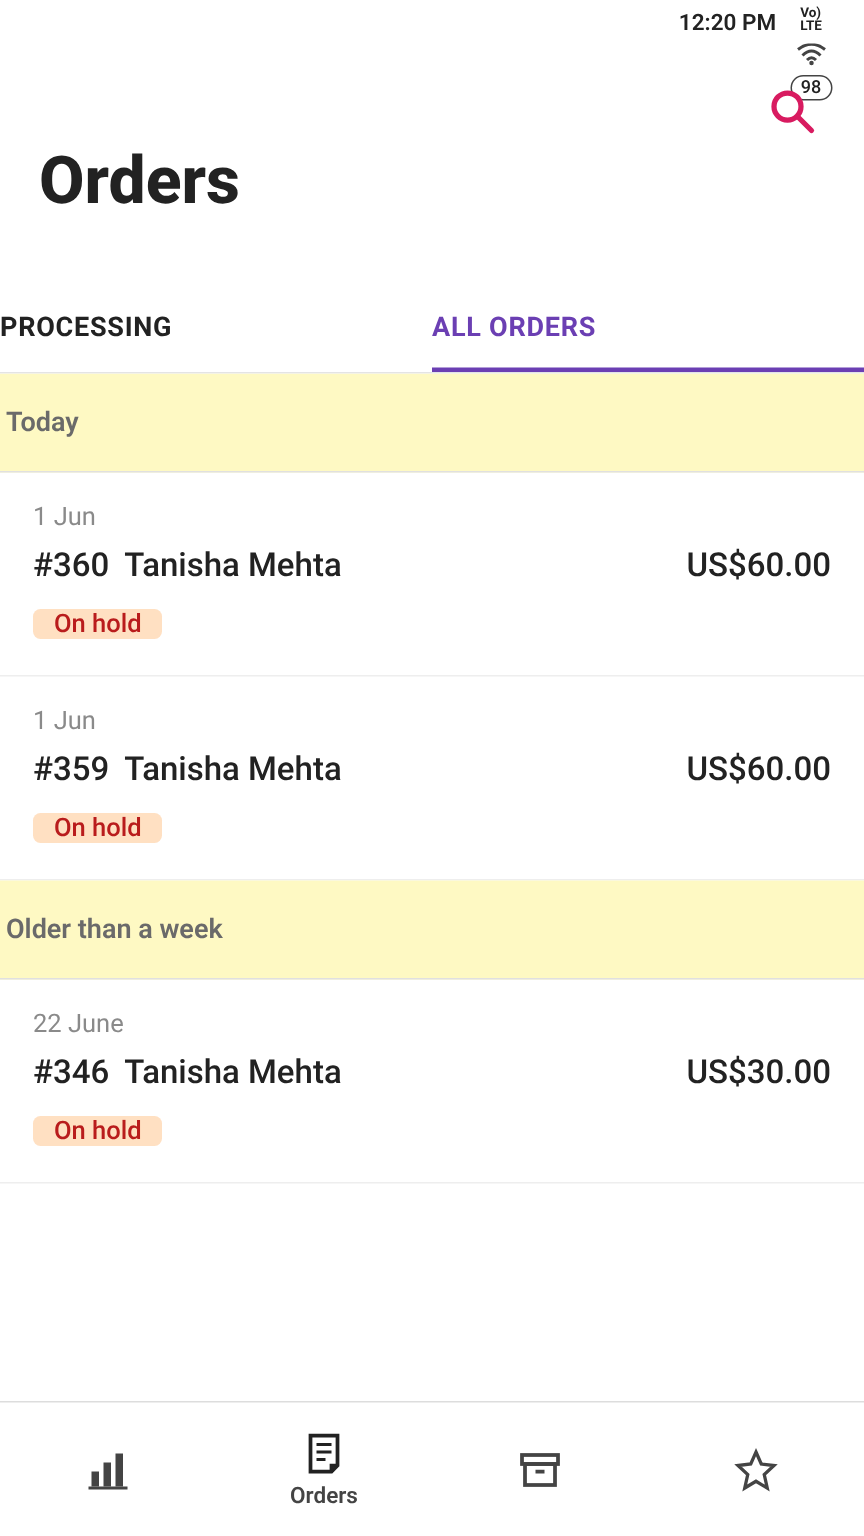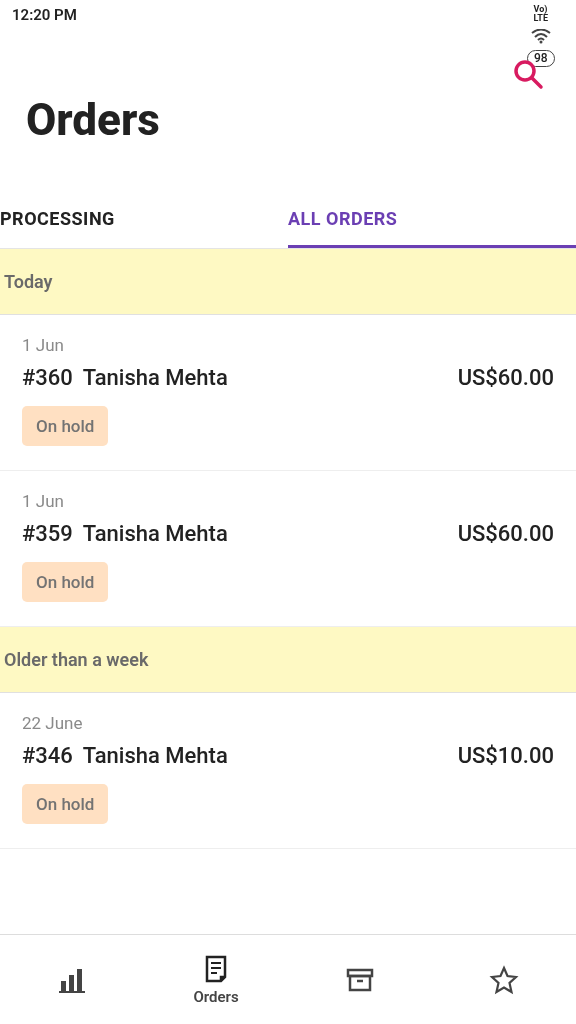--- a/index.html
+++ b/index.html
@@ -1,35 +1,35 @@
 <!DOCTYPE html>
 <html><head>
 <meta charset="utf-8">
 <style>
   * { box-sizing: border-box; margin: 0; padding: 0; }
   html, body { width: 576px; height: 1024px; font-family: -apple-system, Roboto, "Helvetica Neue", Arial, sans-serif; background: #fff; color: #222; overflow: hidden; }
-  .statusbar { height: 30px; display: flex; align-items: center; justify-content: space-between; padding: 0 12px; font-size: 15px; font-weight: 600; }
+  .statusbar { height: 30px; display: flex; align-items: center; justify-content: flex-end; padding: 0 12px; font-size: 15px; font-weight: 600; }
   .statusbar .right { display: flex; align-items: center; gap: 6px; font-size: 13px; font-weight: 500; flex-direction: column; }
   .statusbar .right svg { display: block; }
   .battery { border: 1.5px solid #444; border-radius: 9px; padding: 0 6px; font-size: 12px; line-height: 15px; }
   .header { padding: 28px 26px 10px; position: relative; }
   .search-btn { position: absolute; top: 26px; right: 30px; width: 36px; height: 36px; }
   .title { font-size: 44px; font-weight: 800; margin-top: 36px; }
   .tabs { display: flex; margin-top: 32px; border-bottom: 1px solid #e4e4e4; }
   .tab { flex: 1; text-align: left; padding: 20px 0 16px; font-size: 18px; font-weight: 700; letter-spacing: 0.5px; color: #222; border-bottom: 3px solid transparent; }
   .tab.active { color: #6b3fb3; border-bottom-color: #6b3fb3; }
   .section-header { background: #fef9c3; color: #6a6a6a; font-size: 18px; font-weight: 600; padding: 22px 4px; border-bottom: 1px solid #e0e0e0; }
   .orders-list { height: 620px; overflow-y: auto; }
   .order { padding: 20px 22px 24px; border-bottom: 1px solid #eeeeee; }
   .order .date { color: #8a8a8a; font-size: 17px; }
   .order .row1 { display: flex; justify-content: space-between; align-items: baseline; margin-top: 10px; }
   .order .idname { font-size: 22px; font-weight: 500; }
   .order .idname .oid { margin-right: 10px; margin-top: 36px; }
   .order .amount { font-size: 22px; font-weight: 500; }
-  .status-badge { display: inline-block; margin-top: 16px; background: #ffe0c2; color: #737373; font-size: 17px; padding: 10px 14px; border-radius: 5px; font-weight: 500; }
+  .status-badge { display: inline-block; margin-top: 16px; background: #ffe0c2; color: #b91c1c; font-size: 17px; padding: 0 14px; border-radius: 5px; font-weight: 500; }
   .bottomnav { position: absolute; bottom: 0; left: 0; right: 0; height: 90px; border-top: 1px solid #ddd; background: #fff; display: flex; }
   .navitem { flex: 1; display: flex; flex-direction: column; align-items: center; justify-content: center; gap: 4px; font-size: 15px; color: #444; }
   .navitem svg { display: block; }
   .navitem.active { font-weight: 600; }
 </style>
 </head>
 <body>
 
 <div class="statusbar">
   <span>12:20 PM</span>
@@ -89,21 +89,21 @@
     </div>
     <span class="status-badge">On hold</span>
   </div>
 
   <div class="section-header">Older than a week</div>
 
   <div class="order">
     <div class="date">22 June</div>
     <div class="row1">
       <div class="idname"><span class="oid">#346</span><span>Tanisha Mehta</span></div>
-      <div class="amount">US$10.00</div>
+      <div class="amount">US$30.00</div>
     </div>
     <span class="status-badge">On hold</span>
   </div>
 
 </div>
 
 <div class="bottomnav">
   <div class="navitem">
     <svg width="30" height="30" viewBox="0 0 30 30">
         <rect x="4" y="16" width="5" height="10" fill="#444"></rect>

